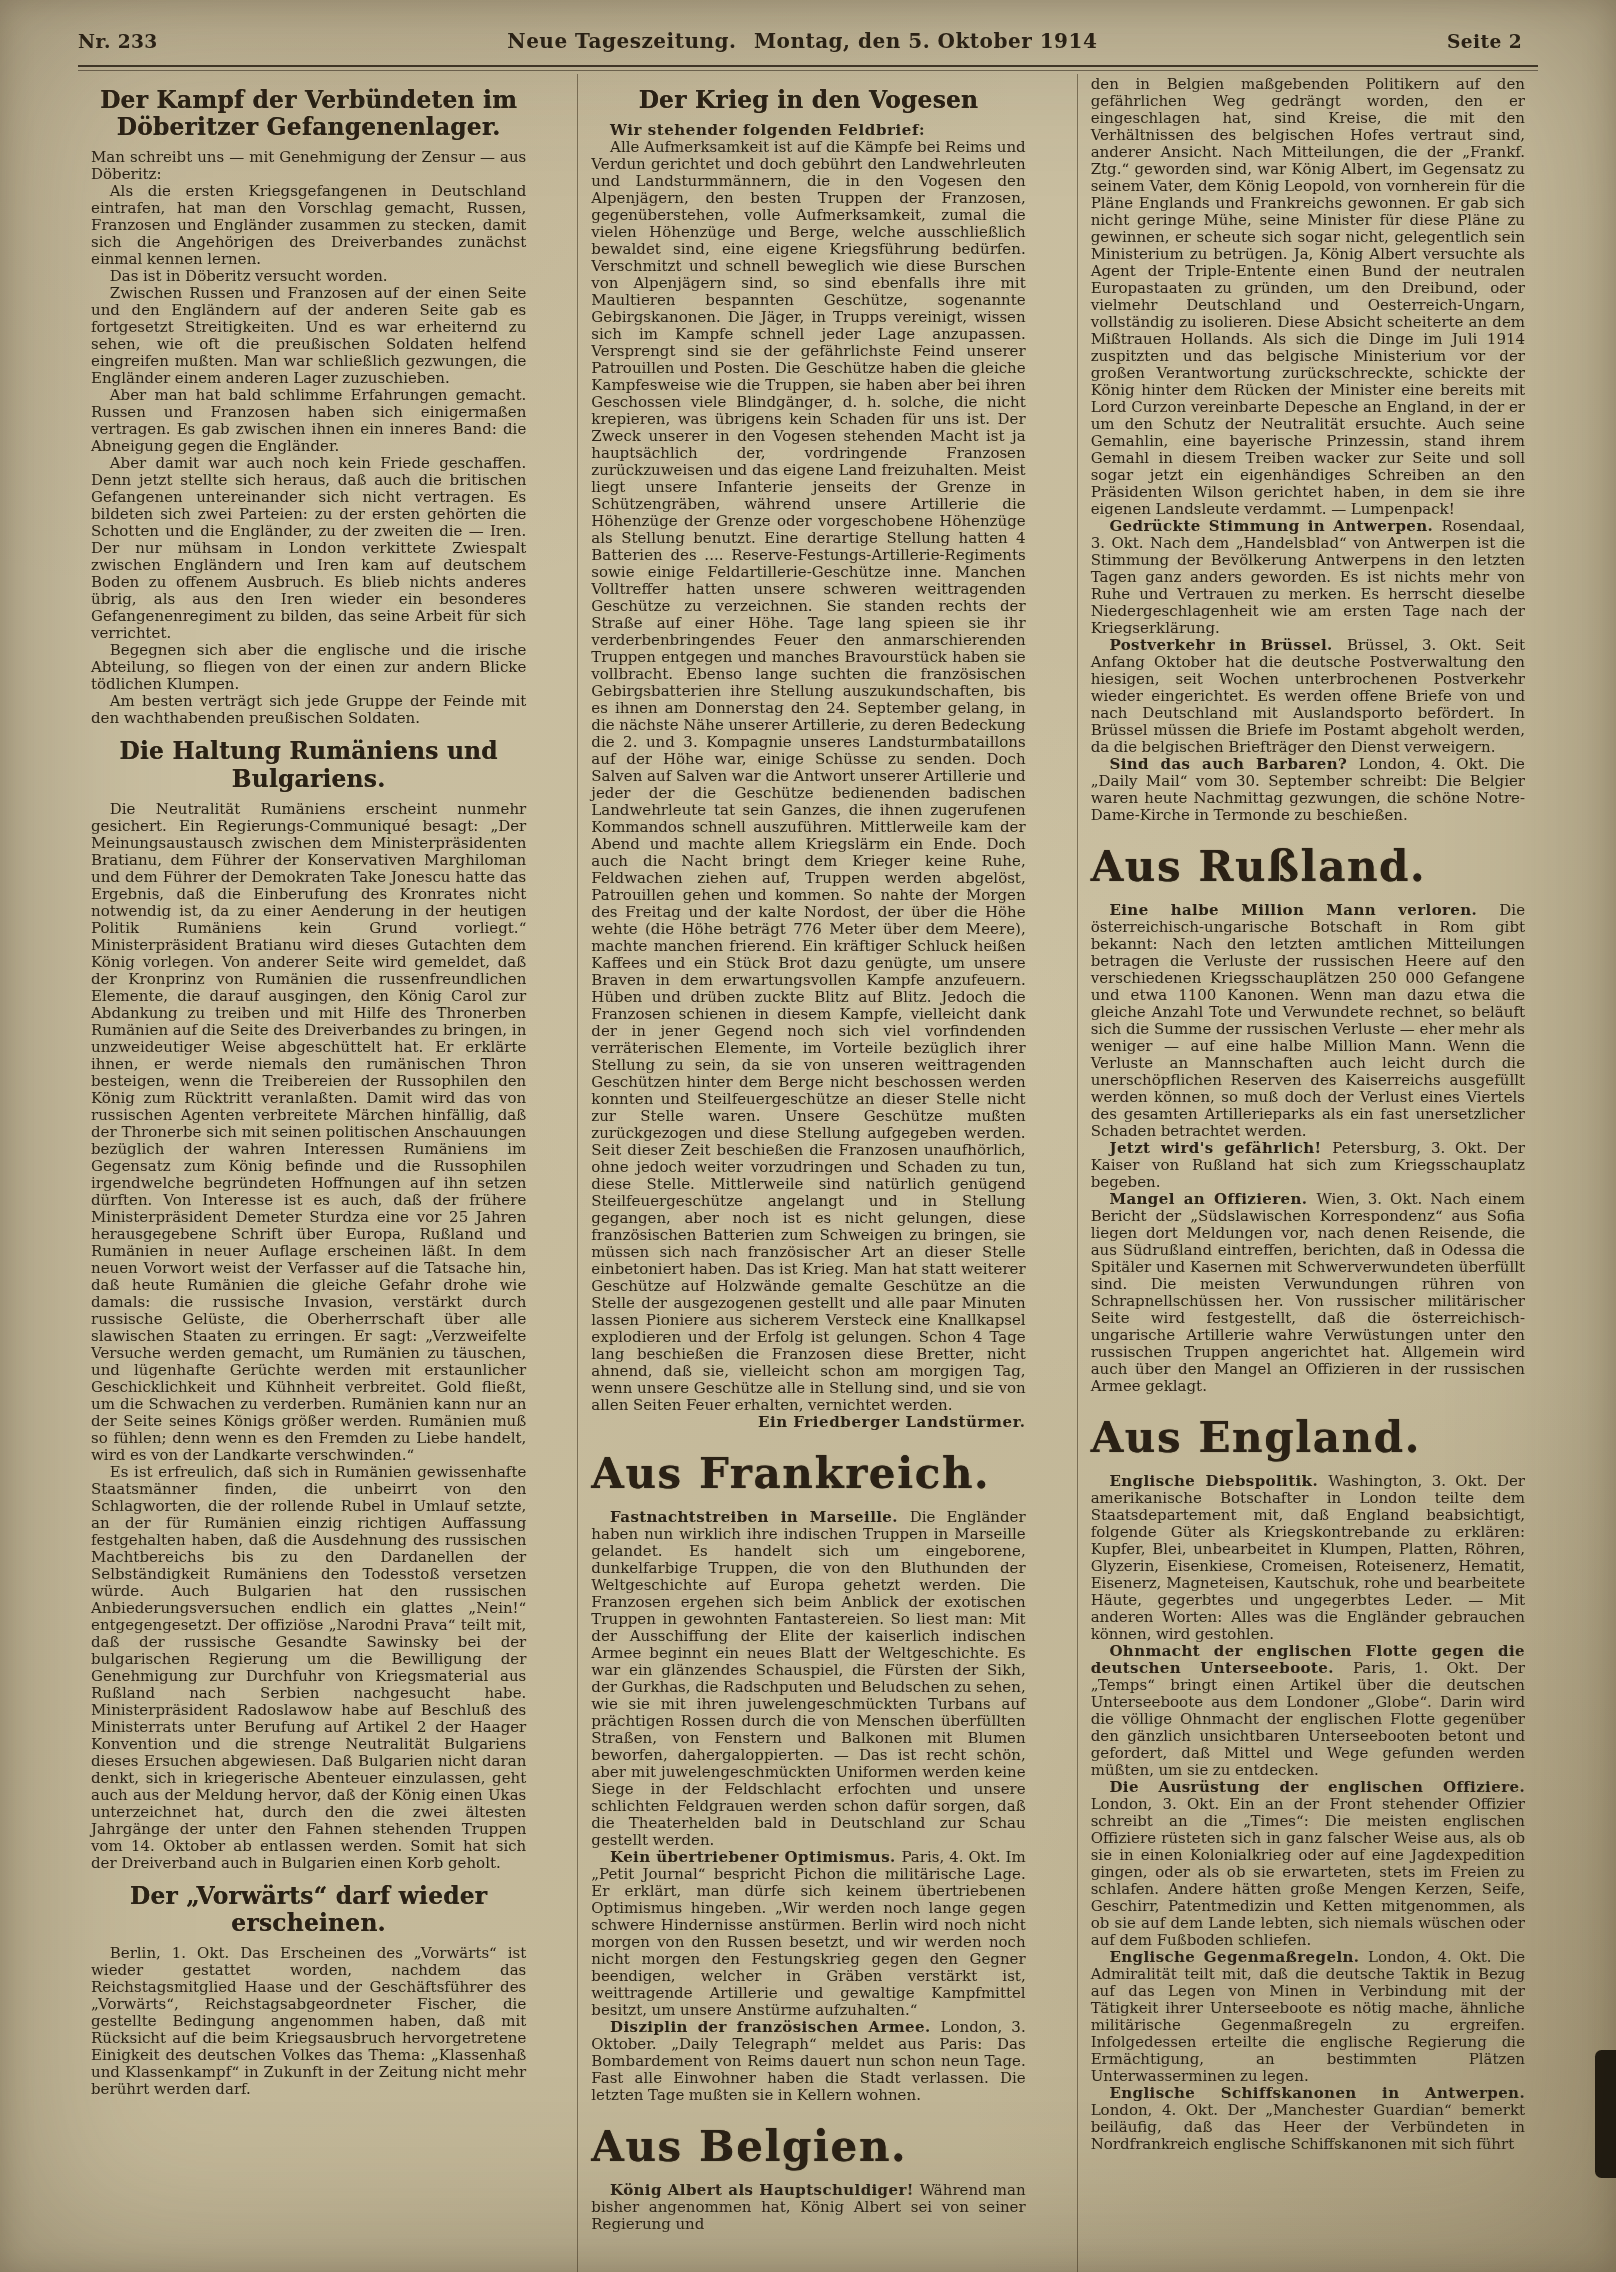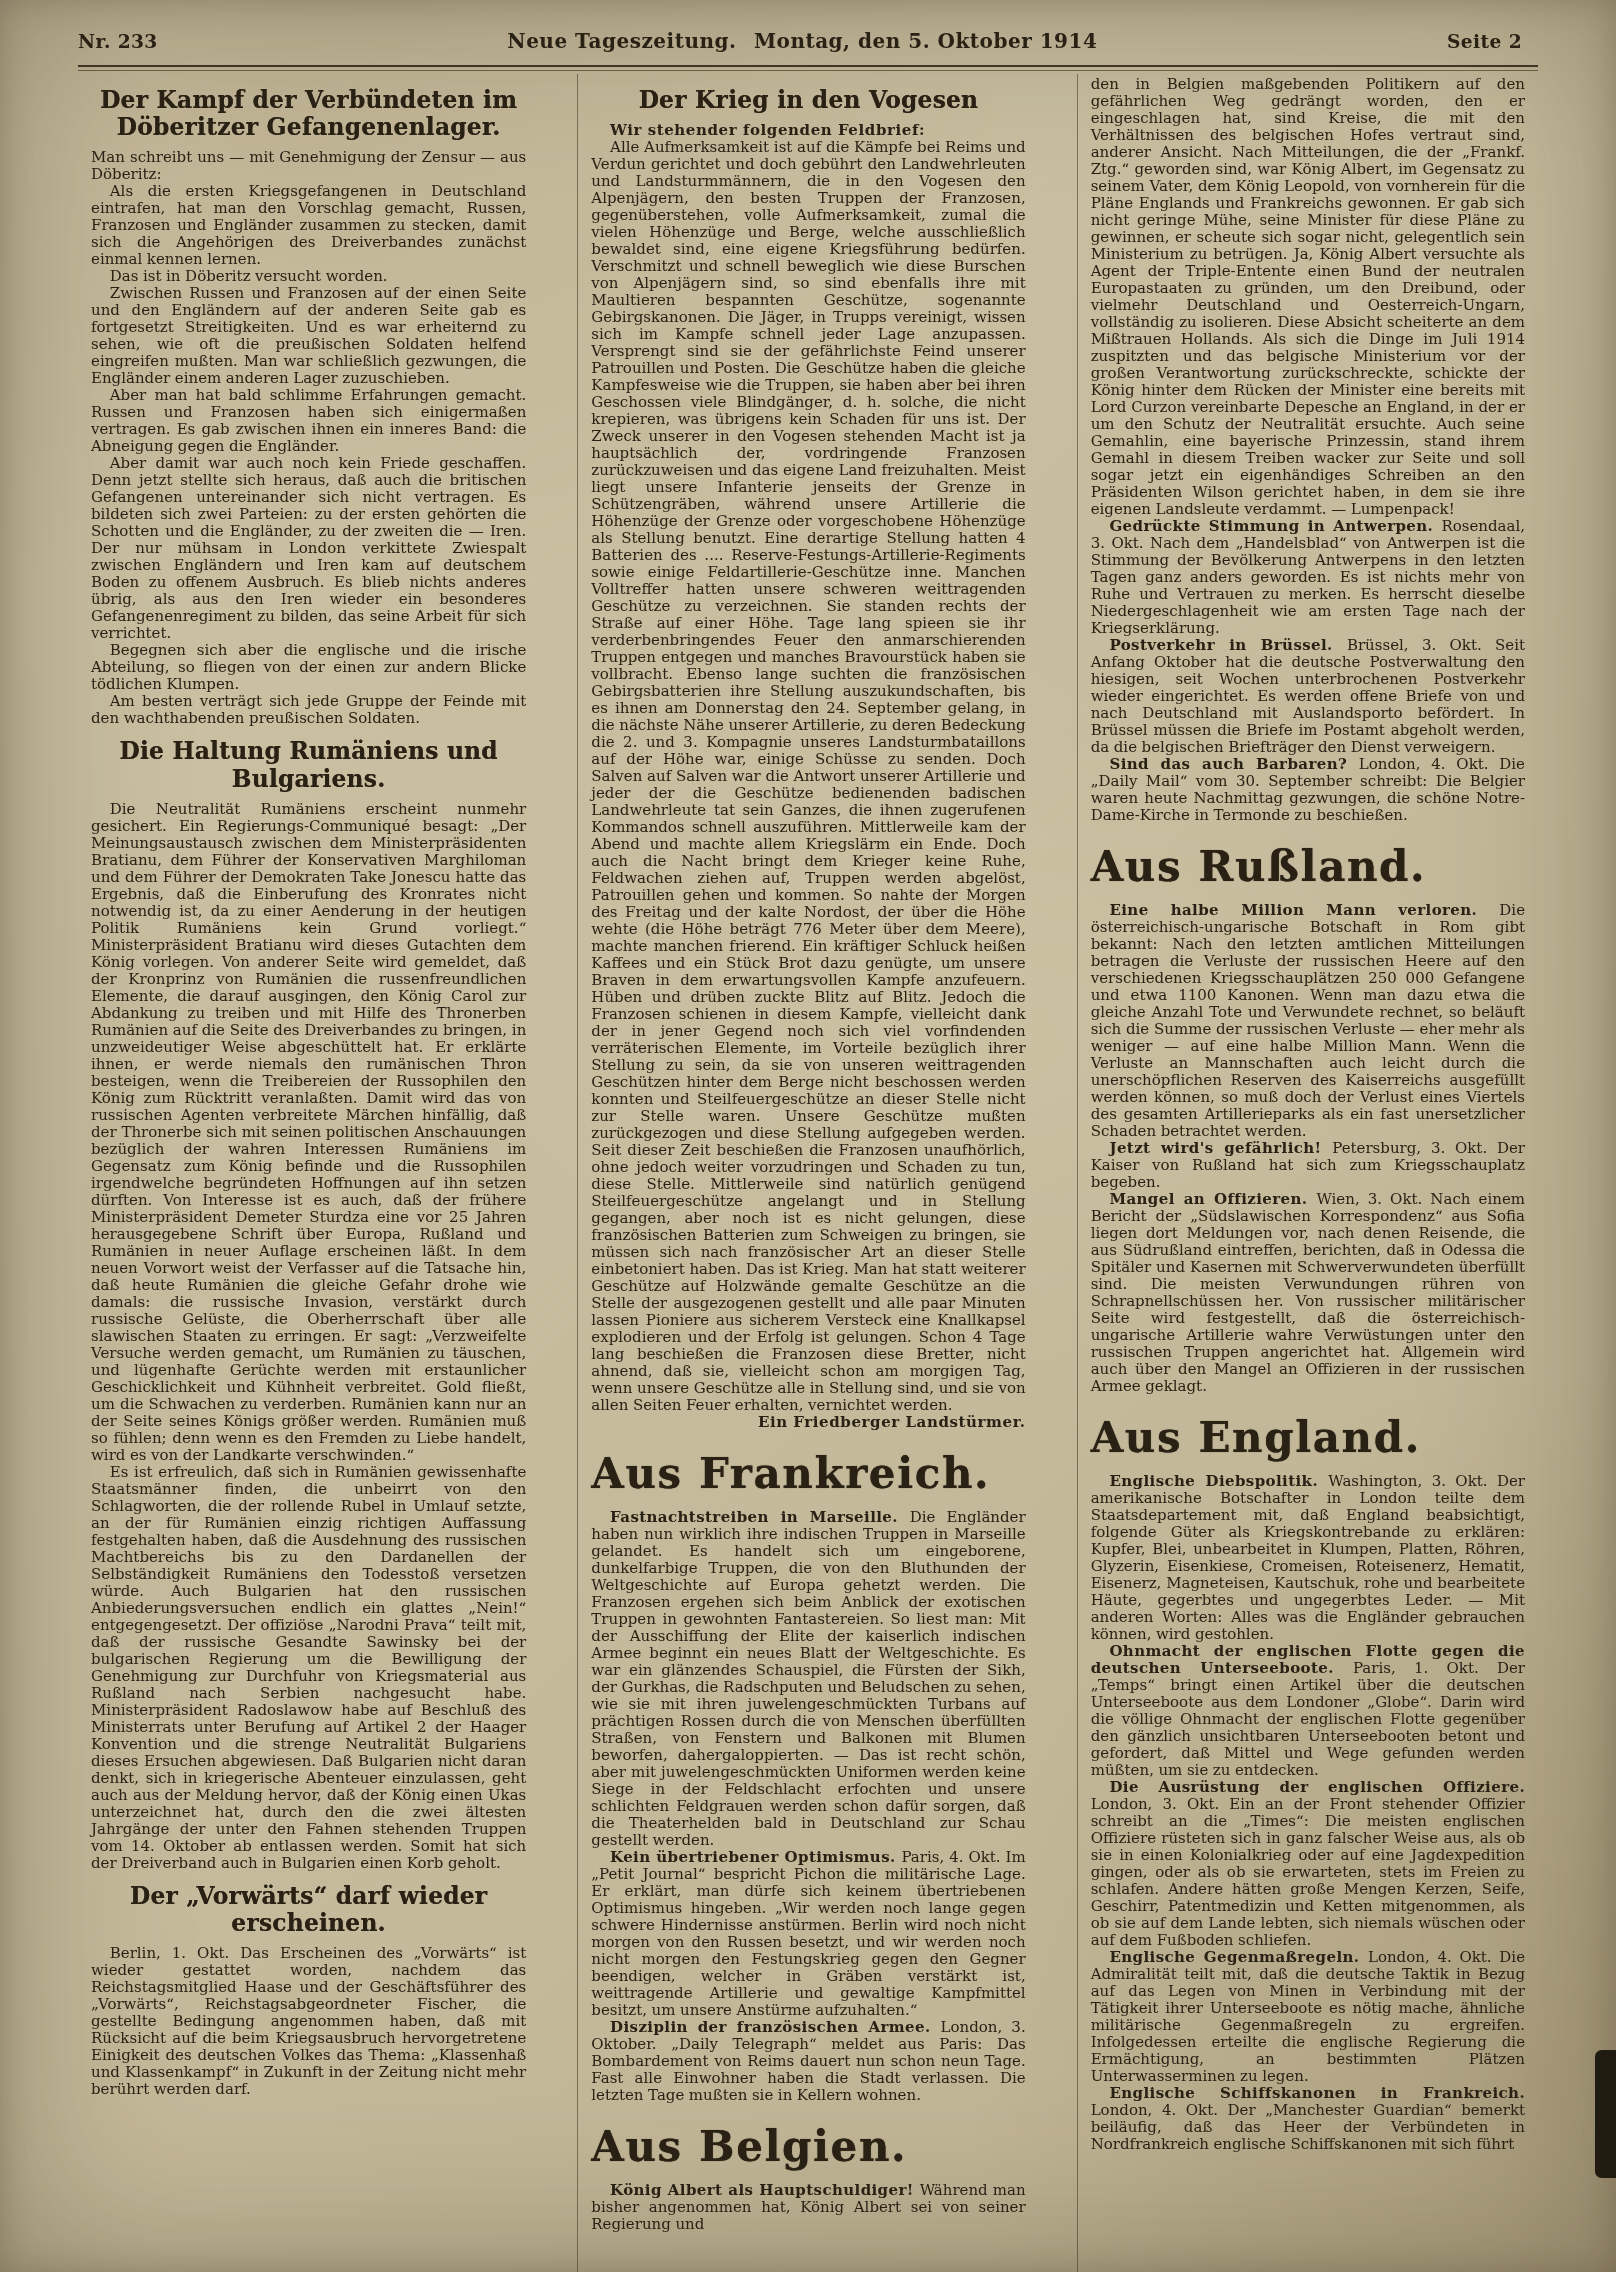--- a/index.html
+++ b/index.html
@@ -114,18 +114,18 @@
         <p class="para"><span class="lead">Sind das auch Barbaren? </span>London, 4. Okt. Die „Daily Mail“ vom 30. September schreibt: Die Belgier waren heute Nachmittag gezwungen, die schöne Notre-Dame-Kirche in Termonde zu beschießen.</p>
         <div class="head-section">Aus Rußland.</div>
         <p class="para"><span class="lead">Eine halbe Million Mann verloren. </span>Die österreichisch-ungarische Botschaft in Rom gibt bekannt: Nach den letzten amtlichen Mitteilungen betragen die Verluste der russischen Heere auf den verschiedenen Kriegsschauplätzen 250 000 Gefangene und etwa 1100 Kanonen. Wenn man dazu etwa die gleiche Anzahl Tote und Verwundete rechnet, so beläuft sich die Summe der russischen Verluste — eher mehr als weniger — auf eine halbe Million Mann. Wenn die Verluste an Mannschaften auch leicht durch die unerschöpflichen Reserven des Kaiserreichs ausgefüllt werden können, so muß doch der Verlust eines Viertels des gesamten Artillerieparks als ein fast unersetzlicher Schaden betrachtet werden.</p>
         <p class="para"><span class="lead">Jetzt wird's gefährlich! </span>Petersburg, 3. Okt. Der Kaiser von Rußland hat sich zum Kriegsschauplatz begeben.</p>
         <p class="para"><span class="lead">Mangel an Offizieren. </span>Wien, 3. Okt. Nach einem Bericht der „Südslawischen Korrespondenz“ aus Sofia liegen dort Meldungen vor, nach denen Reisende, die aus Südrußland eintreffen, berichten, daß in Odessa die Spitäler und Kasernen mit Schwerverwundeten überfüllt sind. Die meisten Verwundungen rühren von Schrapnellschüssen her. Von russischer militärischer Seite wird festgestellt, daß die österreichisch-ungarische Artillerie wahre Verwüstungen unter den russischen Truppen angerichtet hat. Allgemein wird auch über den Mangel an Offizieren in der russischen Armee geklagt.</p>
         <div class="head-section">Aus England.</div>
         <p class="para"><span class="lead">Englische Diebspolitik. </span>Washington, 3. Okt. Der amerikanische Botschafter in London teilte dem Staatsdepartement mit, daß England beabsichtigt, folgende Güter als Kriegskontrebande zu erklären: Kupfer, Blei, unbearbeitet in Klumpen, Platten, Röhren, Glyzerin, Eisenkiese, Cromeisen, Roteisenerz, Hematit, Eisenerz, Magneteisen, Kautschuk, rohe und bearbeitete Häute, gegerbtes und ungegerbtes Leder. — Mit anderen Worten: Alles was die Engländer gebrauchen können, wird gestohlen.</p>
         <p class="para"><span class="lead">Ohnmacht der englischen Flotte gegen die deutschen Unterseeboote. </span>Paris, 1. Okt. Der „Temps“ bringt einen Artikel über die deutschen Unterseeboote aus dem Londoner „Globe“. Darin wird die völlige Ohnmacht der englischen Flotte gegenüber den gänzlich unsichtbaren Unterseebooten betont und gefordert, daß Mittel und Wege gefunden werden müßten, um sie zu entdecken.</p>
         <p class="para"><span class="lead">Die Ausrüstung der englischen Offiziere. </span>London, 3. Okt. Ein an der Front stehender Offizier schreibt an die „Times“: Die meisten englischen Offiziere rüsteten sich in ganz falscher Weise aus, als ob sie in einen Kolonialkrieg oder auf eine Jagdexpedition gingen, oder als ob sie erwarteten, stets im Freien zu schlafen. Andere hätten große Mengen Kerzen, Seife, Geschirr, Patentmedizin und Ketten mitgenommen, als ob sie auf dem Lande lebten, sich niemals wüschen oder auf dem Fußboden schliefen.</p>
         <p class="para"><span class="lead">Englische Gegenmaßregeln. </span>London, 4. Okt. Die Admiralität teilt mit, daß die deutsche Taktik in Bezug auf das Legen von Minen in Verbindung mit der Tätigkeit ihrer Unterseeboote es nötig mache, ähnliche militärische Gegenmaßregeln zu ergreifen. Infolgedessen erteilte die englische Regierung die Ermächtigung, an bestimmten Plätzen Unterwasserminen zu legen.</p>
-        <p class="para"><span class="lead">Englische Schiffskanonen in Frankreich. </span>London, 4. Okt. Der „Manchester Guardian“ bemerkt beiläufig, daß das Heer der Verbündeten in Nordfrankreich englische Schiffskanonen mit sich führt</p>
+        <p class="para"><span class="lead">Englische Schiffskanonen in Antwerpen. </span>London, 4. Okt. Der „Manchester Guardian“ bemerkt beiläufig, daß das Heer der Verbündeten in Nordfrankreich englische Schiffskanonen mit sich führt</p>
       </div>
     </div>
   <div class="scan-blot"></div>
 </div>
 
 
 </body></html>

